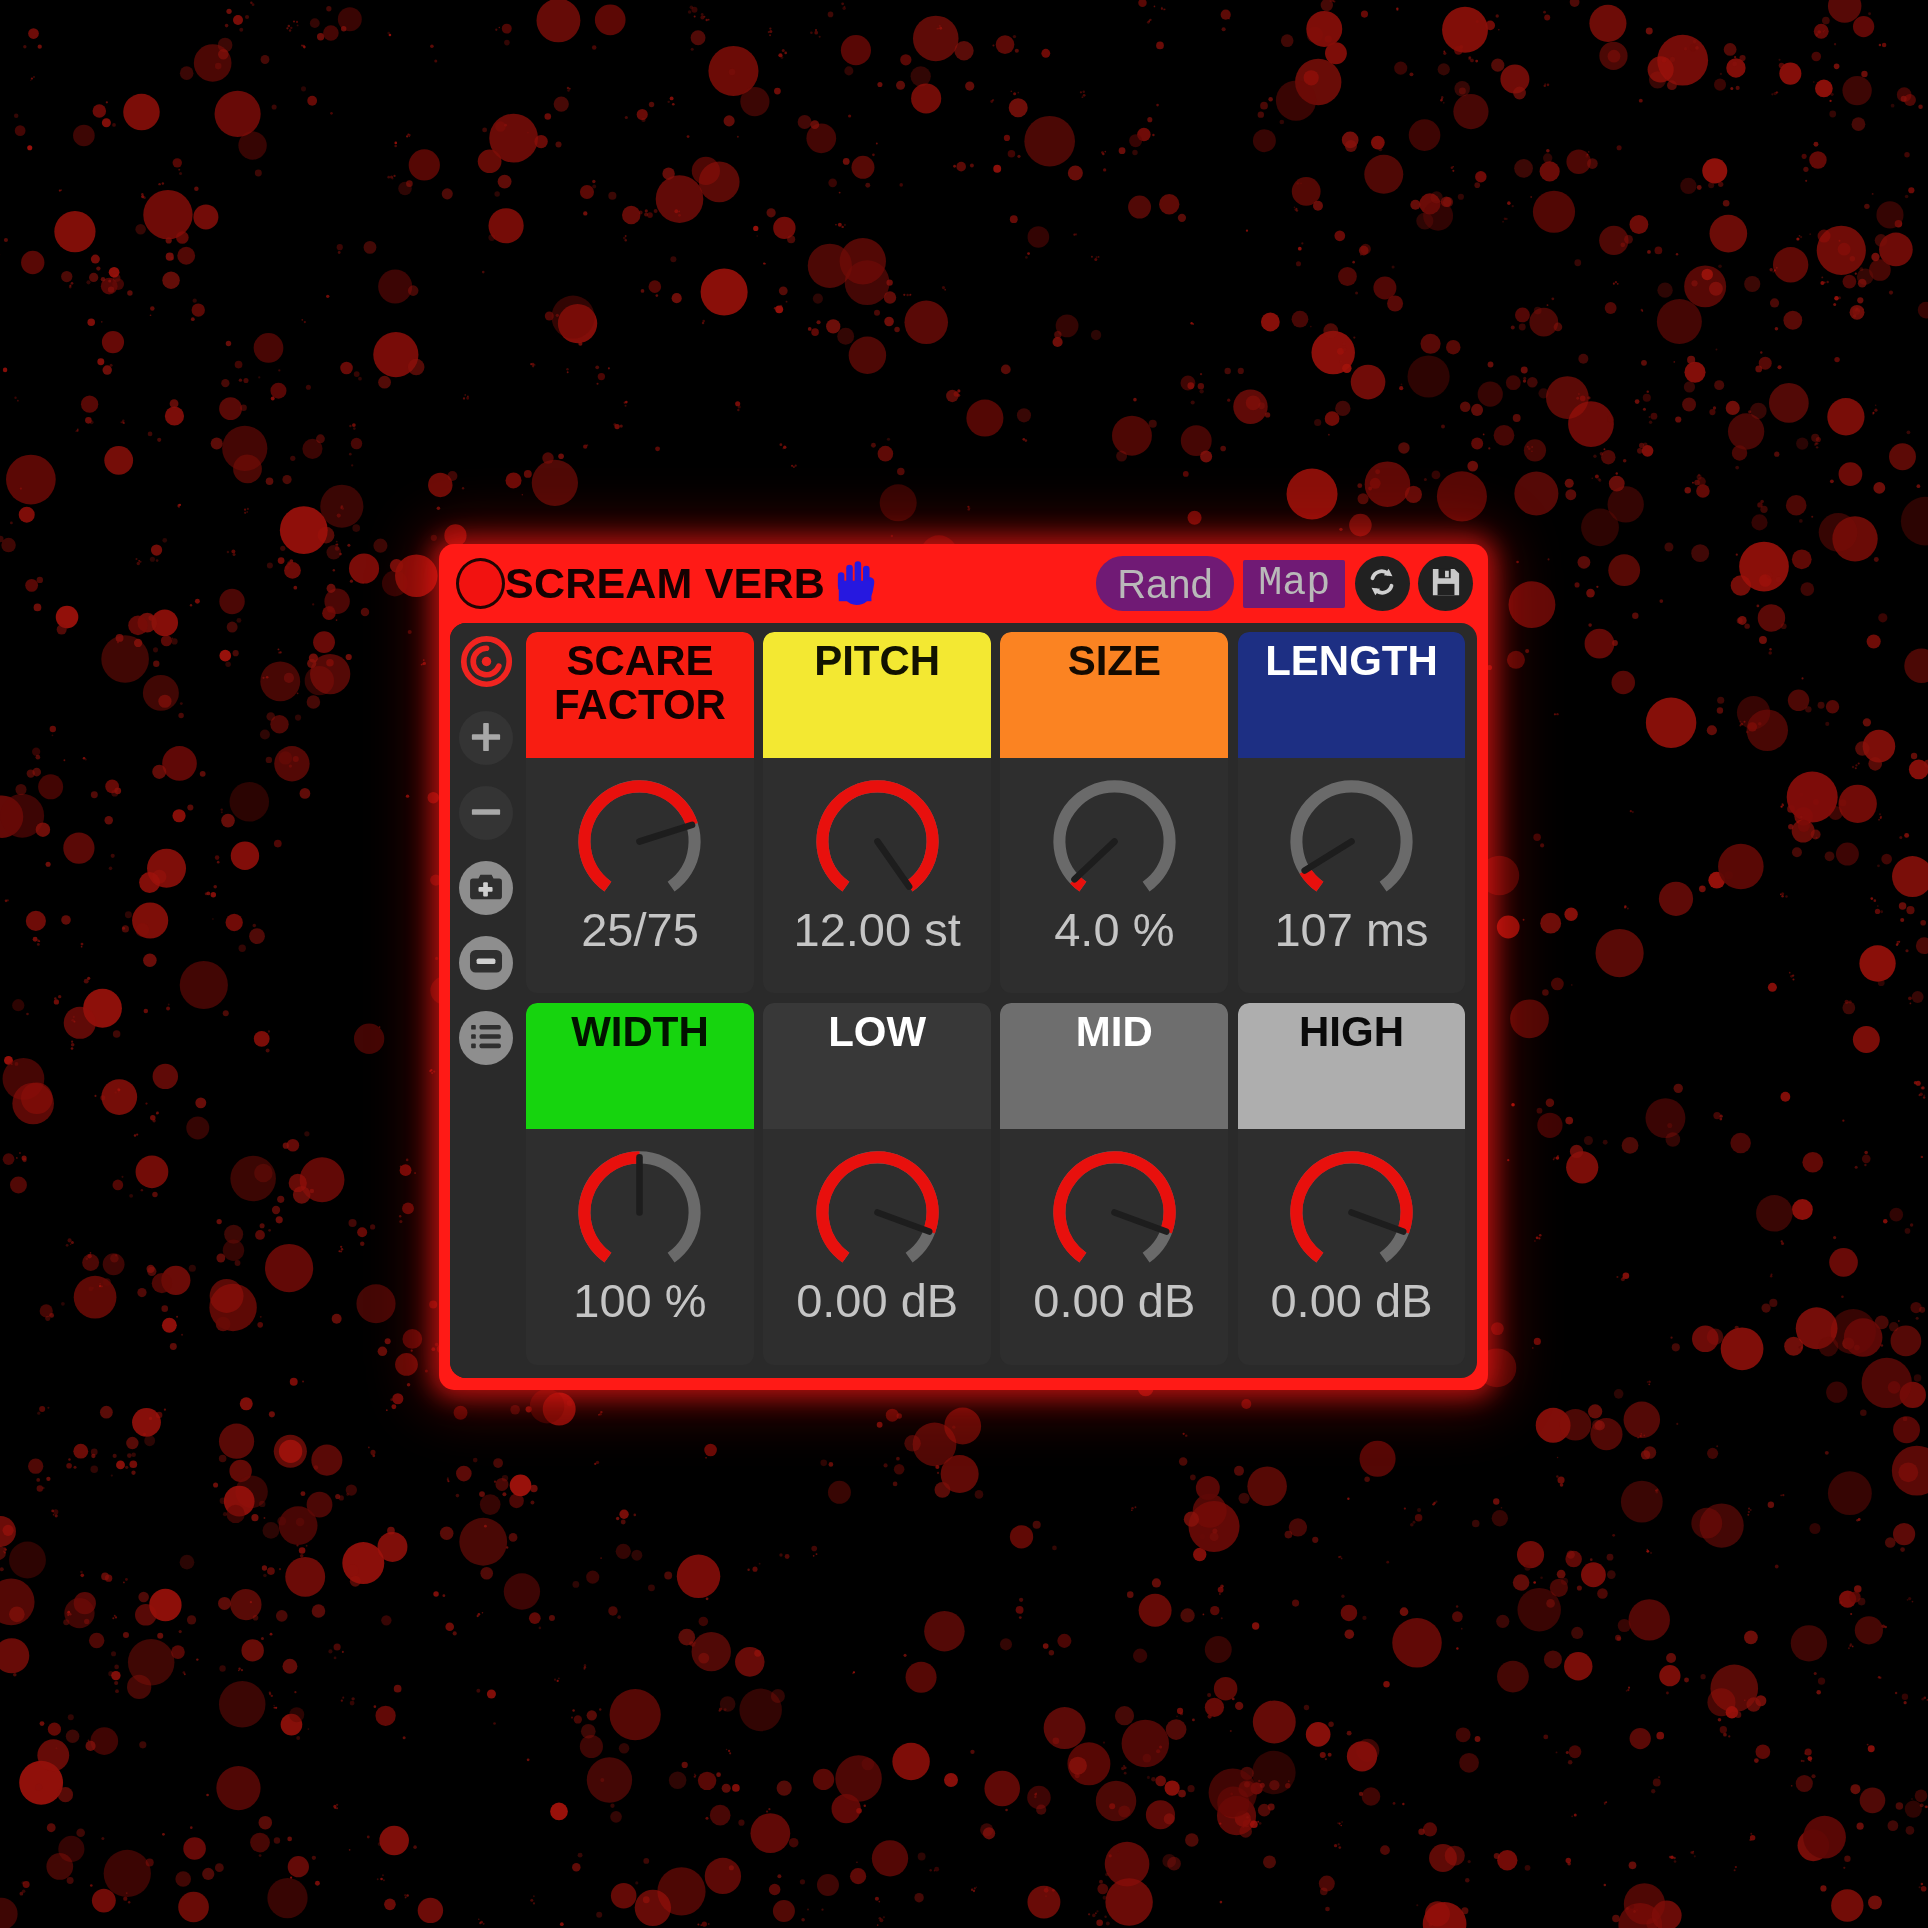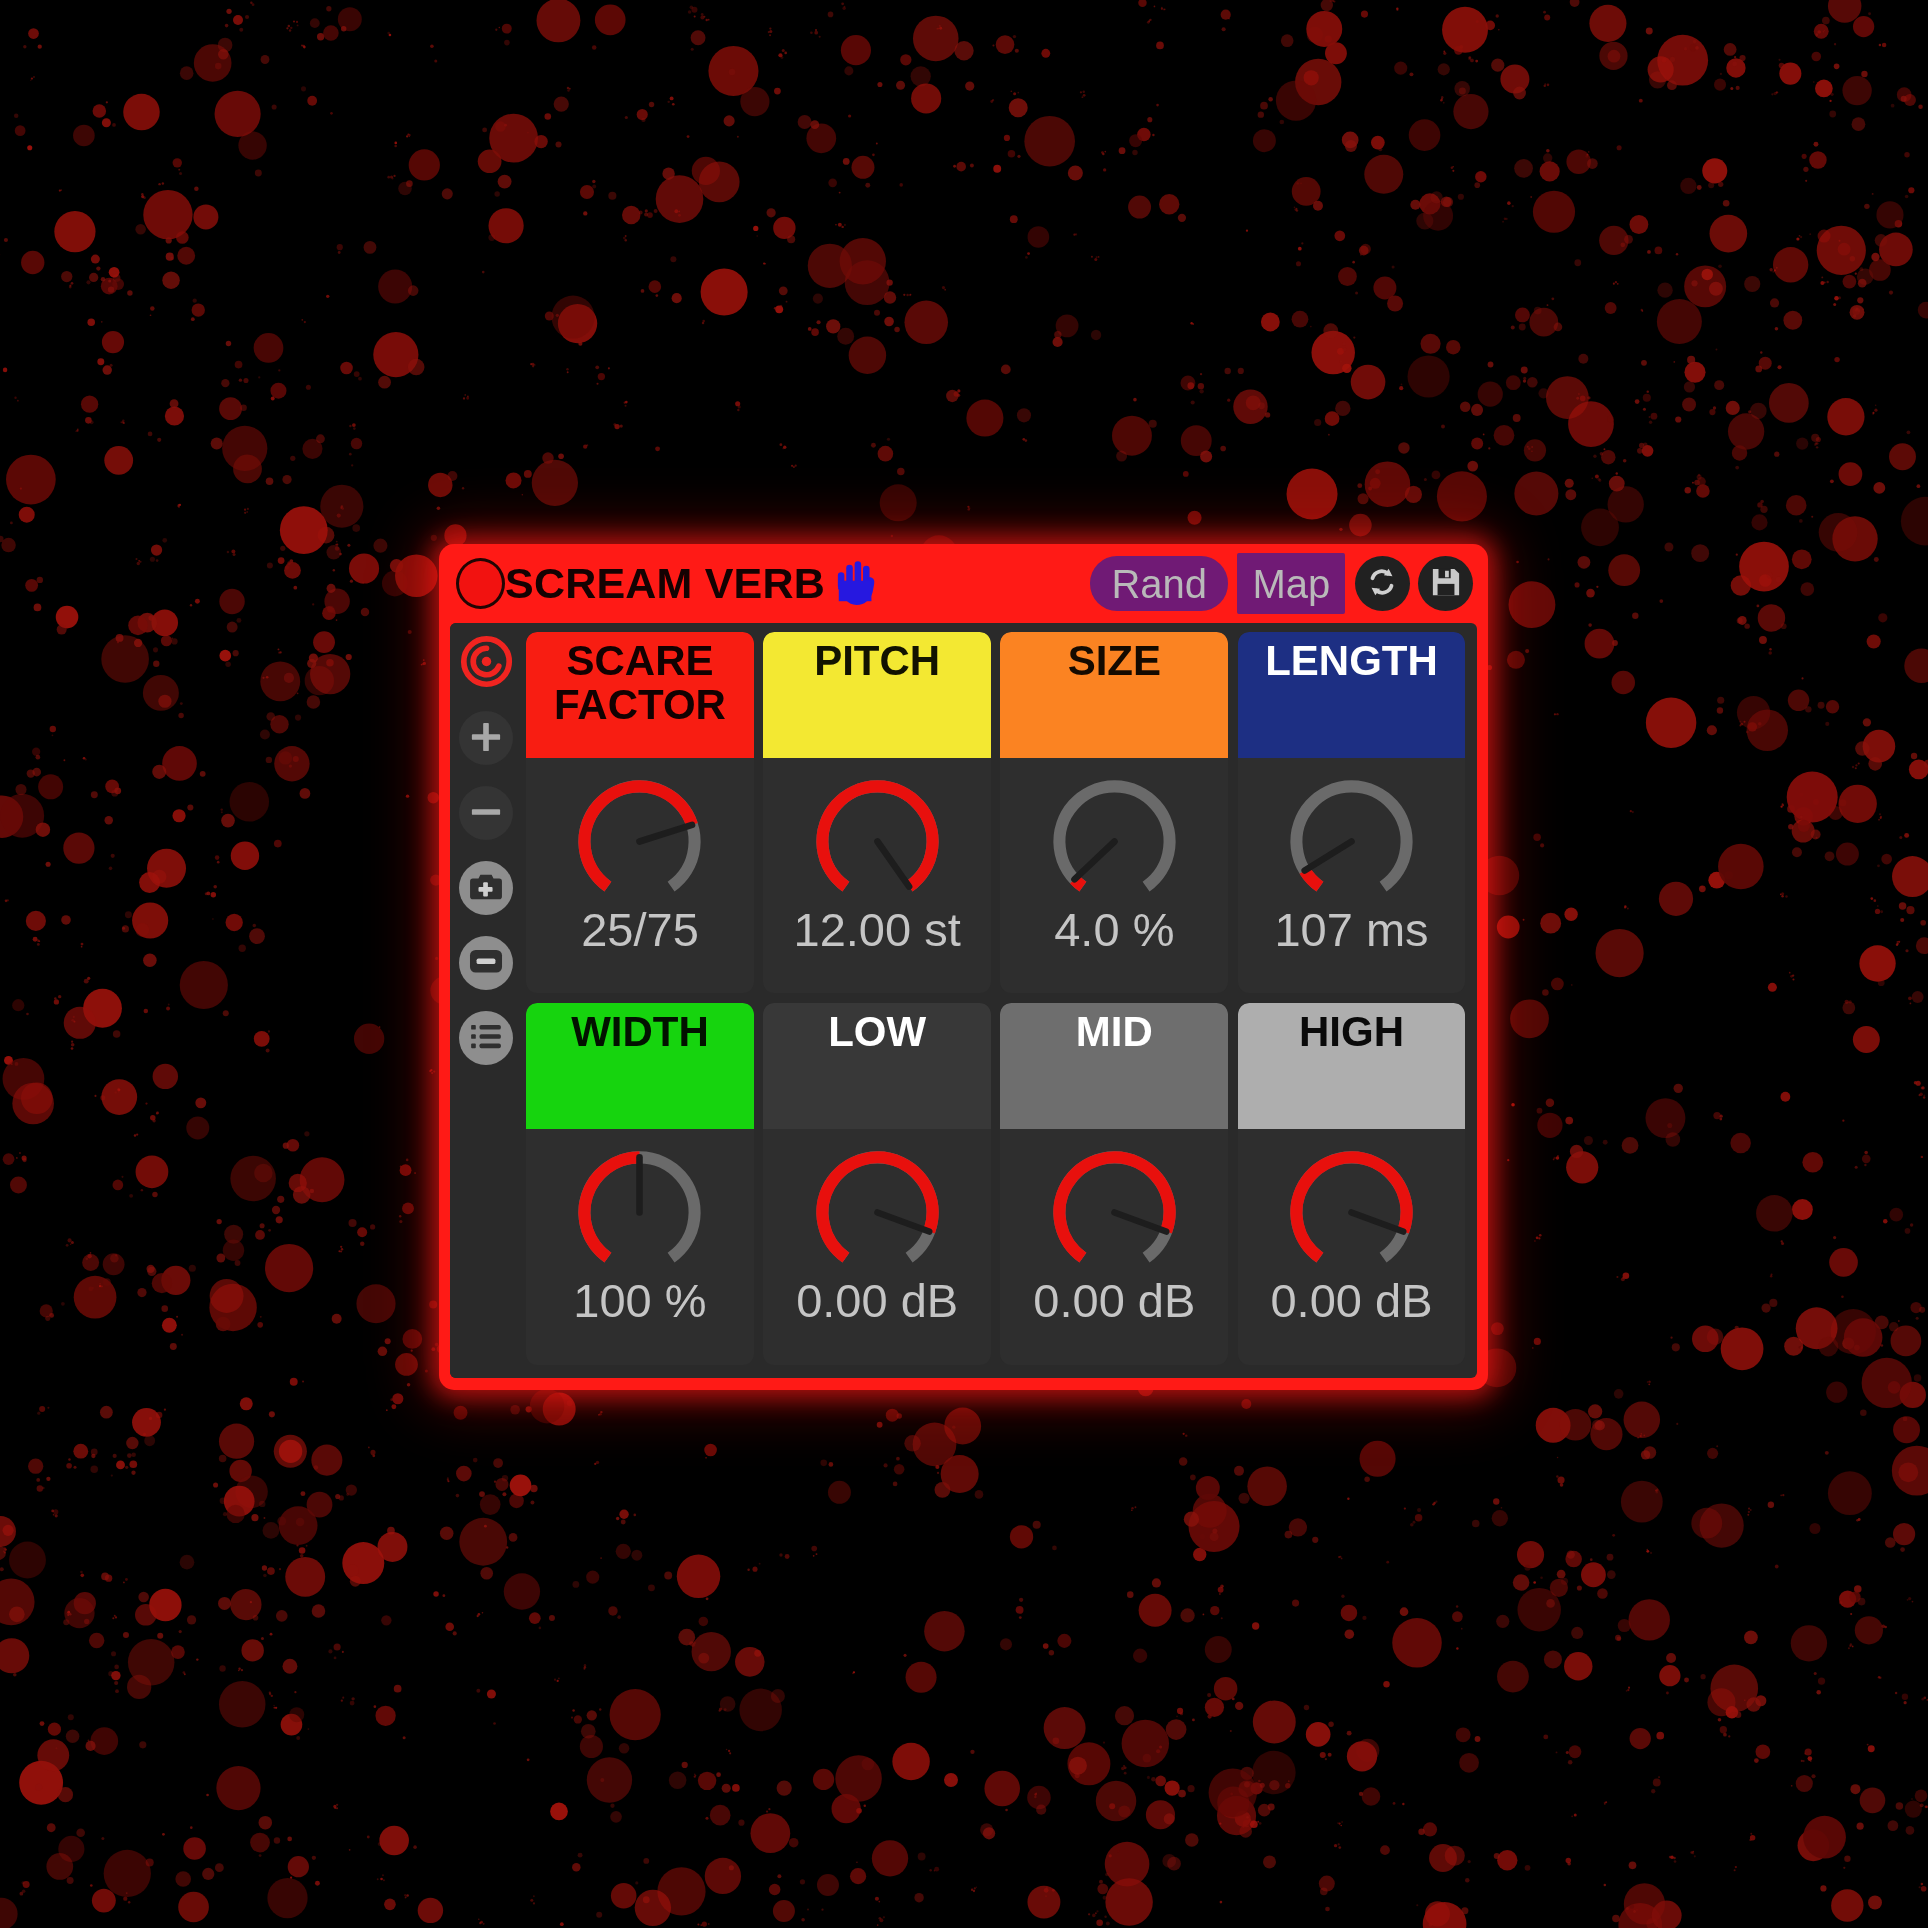--- a/index.html
+++ b/index.html
@@ -87,24 +87,25 @@
     white-space: nowrap;
     box-sizing: border-box;
   }
   #rand-button {
     height: 55px;
     padding: 0 21px;
     border-radius: 27px;
     margin-right: 9.4px;
   }
   #map-button {
-    height: 61px;
+    height: 48px;
     padding: 0 15px;
     border-radius: 1.9px;
     margin-right: 9.4px;
+    font-family: Liberation Mono, monospace;
   }
   .tb-icon-btn {
     width: 55px;
     height: 55px;
     border-radius: 50%;
     background: #212121;
     display: flex;
     align-items: center;
     justify-content: center;
     flex: 0 0 auto;
@@ -113,21 +114,21 @@
   .tb-icon-btn:last-child { margin-right: 1.9px; }
 
   
   #plugin-body {
     position: absolute;
     left: 11.3px;
     top: 79px;
     right: 11.3px;
     bottom: 12.2px;
     background: #2a2a2a;
-    border-radius: 6px;
+    border-radius: 16px;
     display: flex;
     overflow: hidden;
   }
 
   
   #sidebar {
     width: 72px;
     flex: 0 0 auto;
     padding-top: 13px;
     display: flex;

